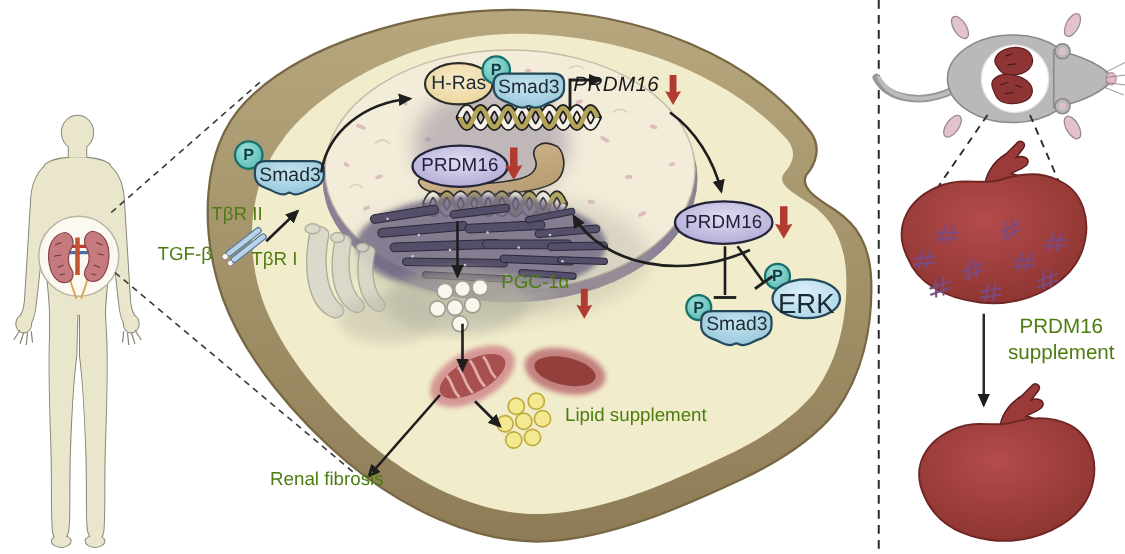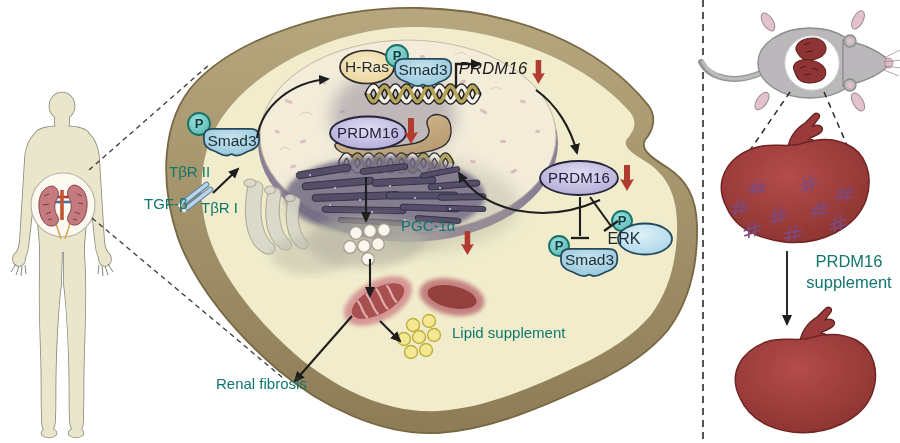--- a/index.html
+++ b/index.html
@@ -1,19 +1,19 @@
 <!DOCTYPE html>
 <html><head>
 <meta charset="utf-8">
 <style>
   html,body{margin:0;padding:0;background:#fff;}
   .stage{position:relative;width:900px;height:443px;background:#ffffff;overflow:hidden;
          font-family:"Liberation Sans", sans-serif;}
   .stage svg.art{position:absolute;left:0;top:0;}
-  .lbl{position:absolute;color:#0f766e;font-size:15px;line-height:1.05;white-space:nowrap;}
+  .lbl{position:absolute;color:#4d7c0f;font-size:15px;line-height:1.05;white-space:nowrap;}
   .c{text-align:center;}
   .mol{font-size:15.5px;font-weight:500;color:#1c2b33;}
   .pp{font-size:13px;font-weight:700;color:#0e3d46;}
   .oval{font-size:15px;font-weight:500;color:#20203a;letter-spacing:.2px;}
   .gene{font-size:16.5px;font-style:italic;font-weight:500;color:#1a1a1a;letter-spacing:.3px;}
   .big{font-size:16.5px;}
 </style>
 </head>
 <body>
 
@@ -362,40 +362,40 @@
   </g>
 
   <path d="M787,251 L787,324" stroke="#2a2a2a" stroke-width="2" fill="none" marker-end="url(#arr)"></path>
 
   <g>
     <path d="M800,346 C799,334 807,323 817,317 L825,309 C828,305 833,308 831,312 L825,320 C830,318 836,320 834,325 C832,329 825,330 821,333 C830,334 832,340 827,343 C822,346 812,348 808,350 Z" fill="#9b3a3a" stroke="#57201d" stroke-width="1.2"></path>
     <path d="M740,398 C728,374 740,352 766,342 C782,336 796,342 810,338 C822,334 840,332 856,340 C874,350 880,372 872,394 C862,420 826,436 792,432 C764,428 748,416 740,398 Z" fill="url(#gKid)" stroke="#702525" stroke-width="1.5"></path>
   </g>
 </svg>
 
-<div class="lbl" style="left:144px;top:196px">TGF-β</div>
+<div class="lbl" style="left:126px;top:196px">TGF-β</div>
 <div class="lbl" style="left:169px;top:164px">TβR II</div>
 <div class="lbl" style="left:201px;top:200px">TβR I</div>
 
 <div class="lbl pp c" style="left:191px;top:117px;width:16px">P</div>
 <div class="lbl mol c" style="left:204px;top:133px;width:56px">Smad3</div>
 
 <div class="lbl mol c" style="left:340px;top:59px;width:54px">H-Ras</div>
 <div class="lbl pp c" style="left:389px;top:49px;width:16px">P</div>
 <div class="lbl mol c" style="left:395px;top:62px;width:56px">Smad3</div>
 
 <div class="lbl gene c" style="left:455px;top:60px;width:76px">PRDM16</div>
 
 <div class="lbl oval c" style="left:330px;top:125px;width:76px">PRDM16</div>
 <div class="lbl oval c" style="left:541px;top:170px;width:76px">PRDM16</div>
 
 <div class="lbl pp c" style="left:551px;top:239px;width:16px">P</div>
 <div class="lbl mol c" style="left:561px;top:252px;width:57px">Smad3</div>
 <div class="lbl pp c" style="left:614px;top:214px;width:16px">P</div>
-<div class="lbl mol c" style="left:598px;top:231px;width:52px;font-size:16px">ERK</div>
+<div class="lbl mol c" style="left:619px;top:231px;width:52px;font-size:22px">ERK</div>
 
 <div class="lbl" style="left:401px;top:218px">PGC-1α</div>
 <div class="lbl" style="left:452px;top:325px">Lipid supplement</div>
 <div class="lbl" style="left:216px;top:376px">Renal fibrosis</div>
 
 <div class="lbl big c" style="left:794px;top:253px;width:110px">PRDM16</div>
 <div class="lbl big c" style="left:794px;top:274px;width:110px">supplement</div>
 </div>
 
 </body></html>

